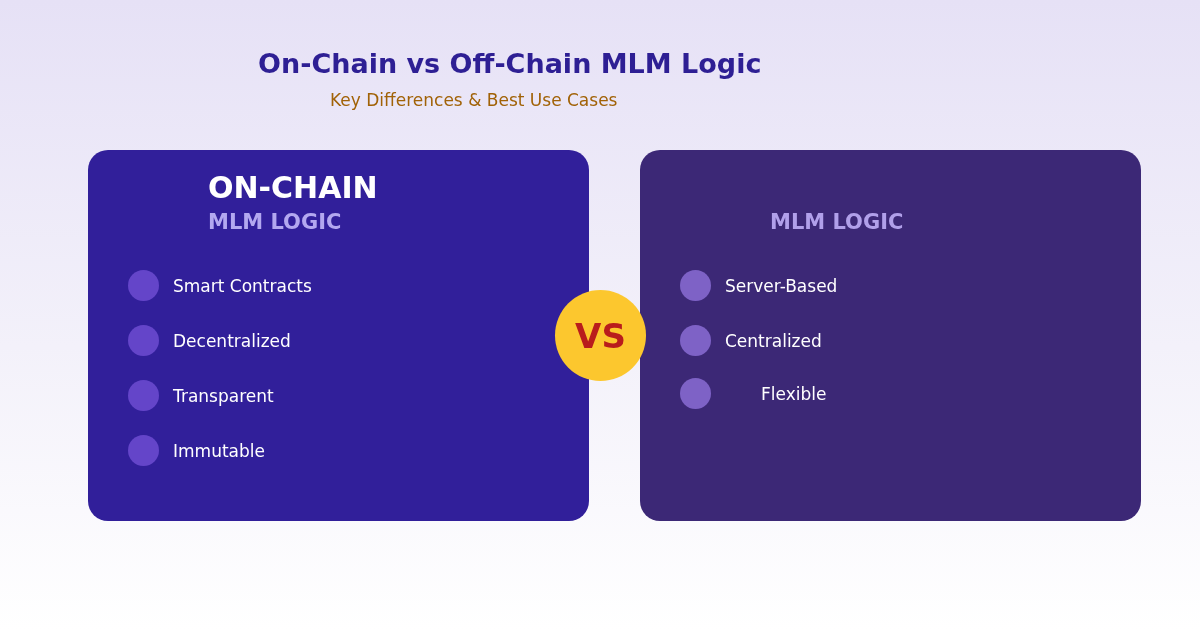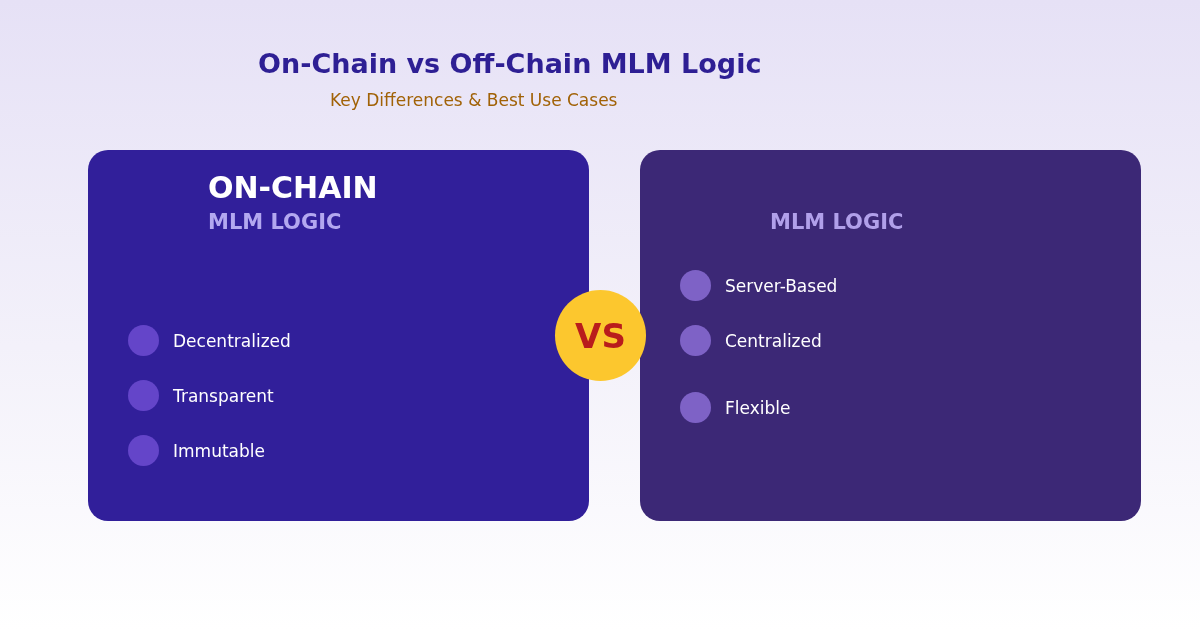--- a/index.html
+++ b/index.html
@@ -80,20 +80,24 @@
 </head>
 <body>
 
 <div class="title">On-Chain vs Off-Chain MLM Logic</div>
 <div class="subtitle">Key Differences &amp; Best Use Cases</div>
 
 <div class="card left">
   <div class="card-title">ON-CHAIN</div>
   <div class="card-subtitle">MLM LOGIC</div>
 
+  <div class="item" style="top:120px;">
+    <span class="dot"></span>
+    <span class="item-label">Smart Contracts</span>
+  </div>
   <div class="item" style="top:175px;">
     <span class="dot"></span>
     <span class="item-label">Decentralized</span>
   </div>
   <div class="item" style="top:230px;">
     <span class="dot"></span>
     <span class="item-label">Transparent</span>
   </div>
   <div class="item" style="top:285px;">
     <span class="dot"></span>
@@ -105,19 +109,19 @@
   <div class="card-subtitle">MLM LOGIC</div>
 
   <div class="item" style="top:120px;">
     <span class="dot"></span>
     <span class="item-label">Server-Based</span>
   </div>
   <div class="item" style="top:175px;">
     <span class="dot"></span>
     <span class="item-label">Centralized</span>
   </div>
-  <div class="item" style="top:242px;">
+  <div class="item" style="top:228px;gap:36px;">
     <span class="dot"></span>
     <span class="item-label">Flexible</span>
   </div>
 </div>
 
 <div class="vs">VS</div>
 
 </body></html>

